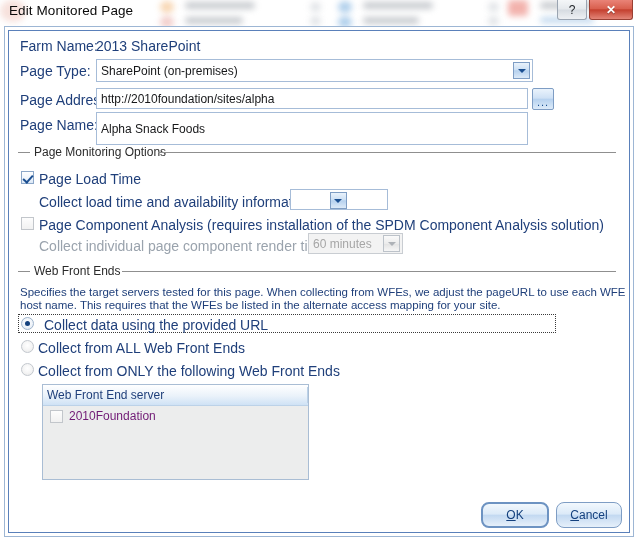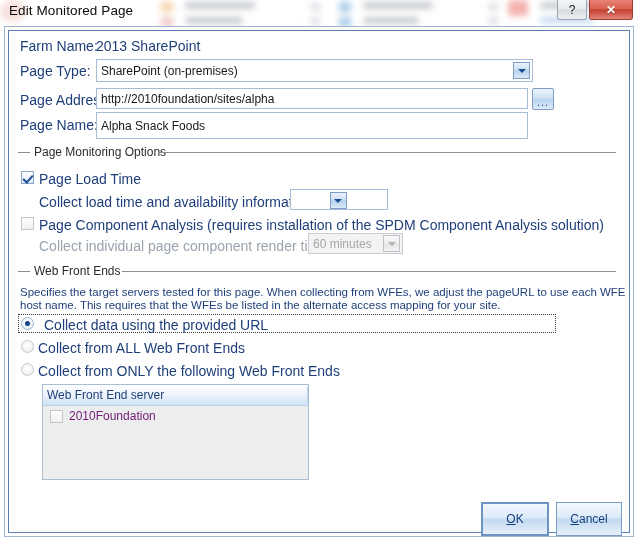--- a/index.html
+++ b/index.html
@@ -295,23 +295,23 @@
   .lv-row .txt {
     font-size: 12px;
     color: #701a75;
     white-space: nowrap;
   }
 
   
   .btn {
     position: absolute;
     box-sizing: border-box;
-    height: 34px;
+    height: 26px;
     border: 1px solid #7e9dc4;
-    border-radius: 0;
+    border-radius: 8px;
     background: linear-gradient(180deg,#f2f8fd 0%, #dceaf8 45%, #c3d9f1 52%, #e6f0fa 100%);
     color: #14417e;
     font-size: 12px;
     display: flex;
     align-items: center;
     justify-content: center;
     font-family: "Liberation Sans", sans-serif;
   }
   .btn.default {
     border: 2px solid #6d93c2;
@@ -365,21 +365,21 @@
   <div class="combo" style="left:96px; top:59px; width:437px; height:23px;gap:6px;">
     <div class="combo-val">SharePoint (on-premises)</div>
     <div class="combo-arrow"></div>
   </div>
 
   <div class="lbl abs" style="left:20px; top:92px;">Page Address:</div>
   <input class="tbox" style="left: 96px; top: 88px; width: 432px; height: 21px;" value="http://2010foundation/sites/alpha" placeholder="http://">
   <div class="browse-btn" style="left:532px; top:88px; width:22px; height:22px;">...</div>
 
   <div class="lbl abs" style="left:20px; top:117px;">Page Name:</div>
-  <input class="tbox" style="left: 96px; top: 112px; width: 432px; height: 27px;" value="Alpha Snack Foods">
+  <input class="tbox" style="left: 96px; top: 112px; width: 432px; height: 33px;" value="Alpha Snack Foods">
 
   <div class="group" style="left:18px; top:145px; width:598px; height:14px;">
     <div class="g-line-l" style="left:0px; width:12px;"></div>
     <div class="g-title" style="left:16px;">Page Monitoring Options</div>
     <div class="g-line-r" style="left:140px; right:0;"></div>
   </div>
 
   <div class="cbx checked" style="left:21px; top:171px;"></div>
   <div class="lbl abs" style="left:39px; top:171px;">Page Load Time</div>
 

